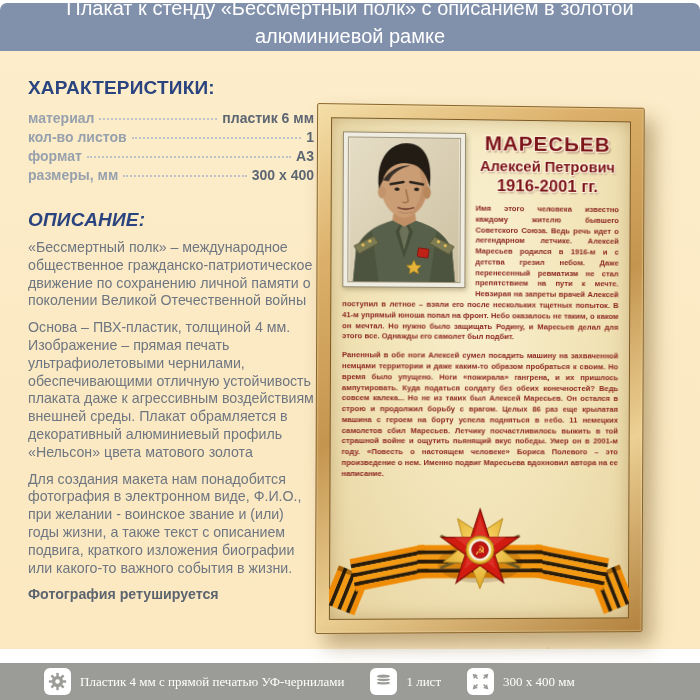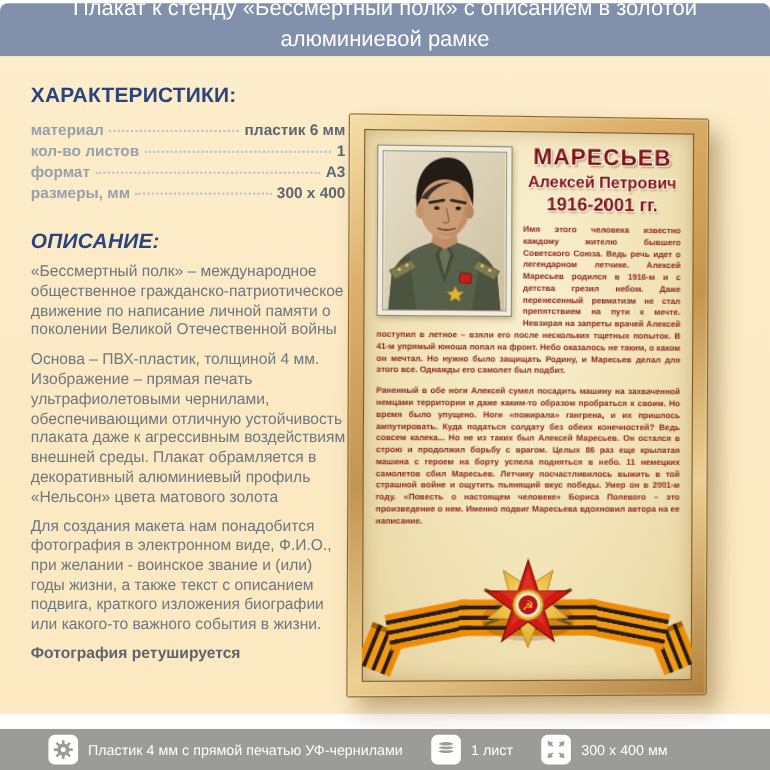--- a/index.html
+++ b/index.html
@@ -50,21 +50,21 @@
     text-shadow:-1px -1px 0 #fff6e2,1px -1px 0 #fff6e2,-1px 1px 0 #fff6e2,1px 1px 0 #fff6e2,1px 2px 2px rgba(90,20,20,.4);}
   .p-years{font-size:17px;font-weight:bold;text-align:center;color:#7c1418;margin:2px 0 8px 0;
     text-shadow:-1px -1px 0 #fff6e2,1px -1px 0 #fff6e2,-1px 1px 0 #fff6e2,1px 1px 0 #fff6e2,1px 2px 2px rgba(90,20,20,.4);}
   .p-text{margin:0 0 8px 0;font-size:7.7px;line-height:1.4;text-align:justify;
     color:#8c2620;font-weight:bold;}
   .ribbon{position:absolute;left:-4px;right:-4px;bottom:2px;height:112px;}
   .ribbon svg{width:100%;height:100%;display:block;}
 
   
   .bottombar{position:absolute;left:0;right:0;bottom:0;height:37px;background:#9b9b97;
-    display:flex;align-items:center;color:#fff;font-size:13px;padding-left:44px;box-sizing:border-box;}
+    display:flex;align-items:center;color:#fff;font-size:13px;padding-left:44px;box-sizing:border-box;font-family:Liberation Serif, serif;}
   .f-item{display:flex;align-items:center;margin-right:26px;white-space:nowrap;}
   .f-icon{width:27px;height:27px;background:#fff;border-radius:6px;margin-right:9px;
     display:flex;align-items:center;justify-content:center;flex:0 0 auto;}
   .f-icon svg{display:block;}
 </style>
 </head>
 <body>
 
 <div class="page">
 
@@ -93,21 +93,21 @@
         <span class="spec-dots"></span>
         <span class="spec-value">А3</span>
       </div>
       <div class="spec-row">
         <span class="spec-label">размеры, мм</span>
         <span class="spec-dots"></span>
         <span class="spec-value">300 x 400</span>
       </div>
 
       <h2 class="h-accent desc-heading">ОПИСАНИЕ:</h2>
-      <p>«Бессмертный полк» – международное общественное гражданско-патриотическое движение по написание личной памяти о поколении Великой Отечественной войны</p>
+      <p>«Бессмертный полк» – международное общественное гражданско-патриотическое движение по сохранению личной памяти о поколении Великой Отечественной войны</p>
       <p>Основа – ПВХ-пластик, толщиной 4 мм. Изображение – прямая печать ультрафиолетовыми чернилами, обеспечивающими отличную устойчивость плаката даже к агрессивным воздействиям внешней среды. Плакат обрамляется в декоративный алюминиевый профиль «Нельсон» цвета матового золота</p>
       <p>Для создания макета нам понадобится фотография в электронном виде, Ф.И.О., при желании - воинское звание и (или) годы жизни, а также текст с описанием подвига, краткого изложения биографии или какого-то важного события в жизни.</p>
       <p class="bold-note">Фотография ретушируется</p>
     </section>
 
     <section class="poster-wrap">
       <div class="frame">
         <div class="parchment">
 
           <div class="portrait">

